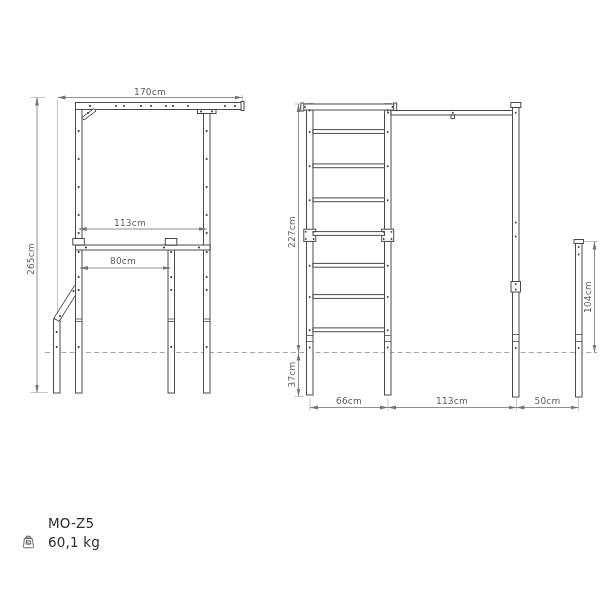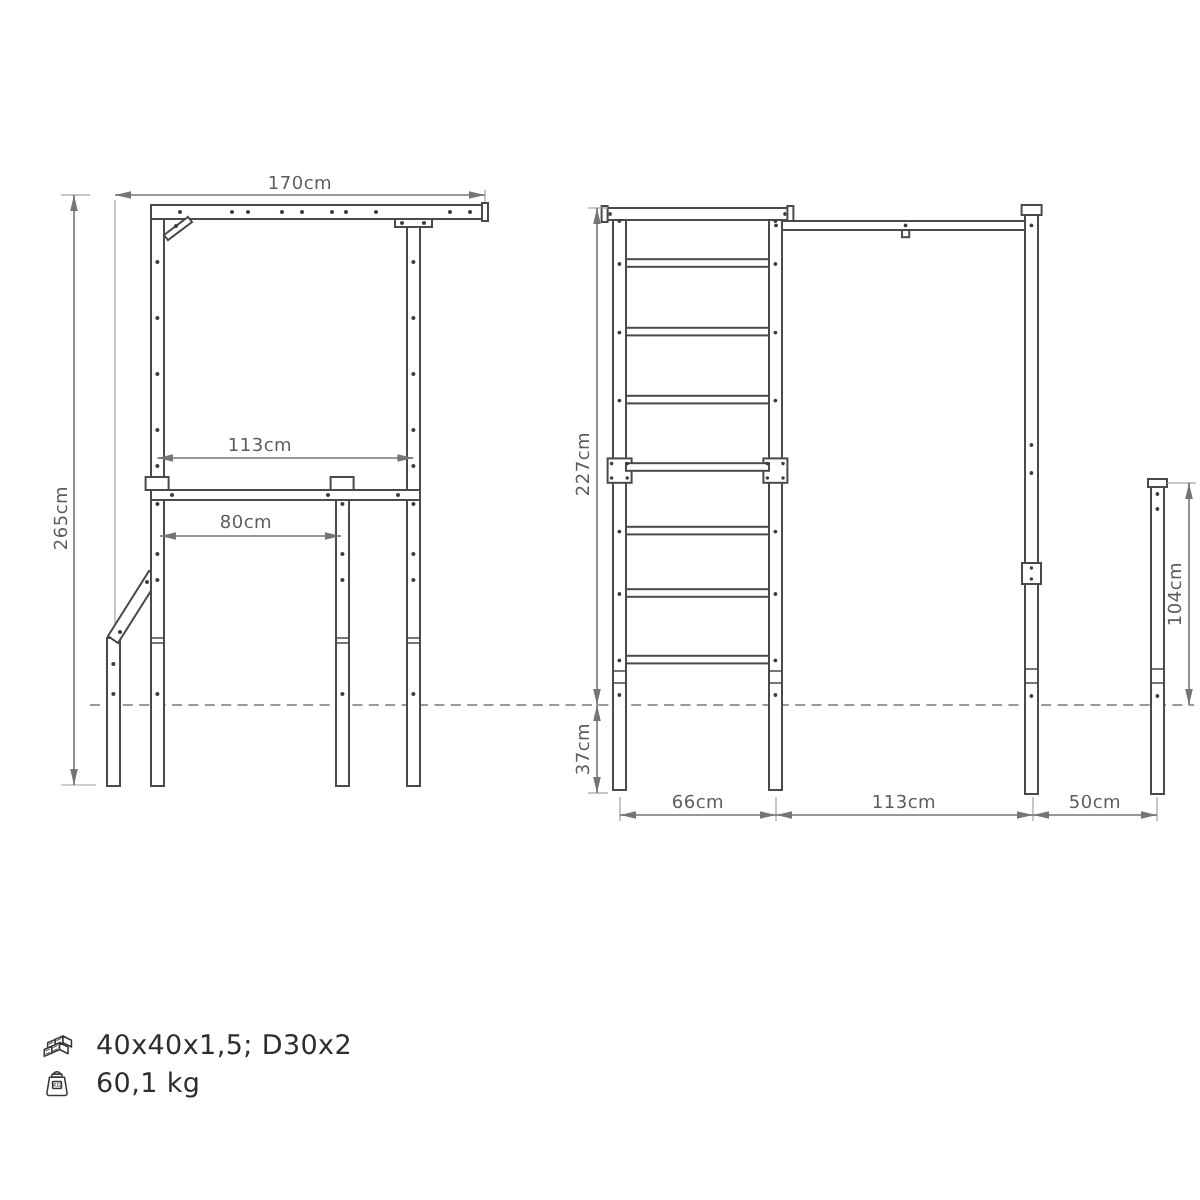--- a/index.html
+++ b/index.html
@@ -241,34 +241,22 @@
 
   <g>
     <line class="x" x1="583.5" y1="241.5" x2="598" y2="241.5"></line>
     <line class="d" x1="594.5" y1="241.5" x2="594.5" y2="352.5" marker-start="url(#arw)" marker-end="url(#arw)"></line>
     <text class="t" x="590.5" y="297" transform="rotate(-90 590.5 297)">104cm</text>
   </g>
 </svg>
 
 <div class="info">
   <div class="info-row">
-    <span class="info-icon">
-      <svg viewBox="0 0 20 22">
-        <g class="ic">
-          <path d="M4.5,8.5 L9,6.5 L9,10.5 L4.5,12.5 Z"></path>
-          <path d="M9,6.5 L13.5,4.5 L13.5,8.5 L9,10.5 Z"></path>
-          <path d="M13.5,4.5 L18.5,7 L18.5,11 L13.5,8.5 Z"></path>
-          <path d="M2.5,12.5 L7,10.5 L7,14.5 L2.5,16.5 Z"></path>
-          <path d="M7,10.5 L11.5,8.5 L11.5,12.5 L7,14.5 Z"></path>
-          <path d="M11.5,8.5 L16.5,11 L16.5,15 L11.5,12.5 Z"></path>
-        </g>
-        <path class="icthin" d="M5.2,9.3 l2.6,-1.2 M5.2,11.3 l2.6,-1.2 M9.7,7.3 l2.6,-1.2 M9.7,9.3 l2.6,-1.2 M3.2,13.3 l2.6,-1.2 M3.2,15.3 l2.6,-1.2 M7.7,11.3 l2.6,-1.2 M7.7,13.3 l2.6,-1.2"></path>
-      </svg>
-    </span>
-    <span class="info-text">40x40x1,5; D30x2</span>
+    <span class="info-icon"></span>
+    <span class="info-text">MO-Z5</span>
   </div>
   <div class="info-row">
     <span class="info-icon">
       <svg viewBox="0 0 20 22">
         <g class="ic">
           <path d="M7.8,4.6 a2.4,2.4 0 0 1 4.4,0"></path>
           <rect x="7" y="4.6" width="6" height="1.8" rx="0.5"></rect>
           <path d="M5.6,6.4 h8.8 l1.5,9.2 a1.3,1.3 0 0 1 -1.3,1.6 H5.4 a1.3,1.3 0 0 1 -1.3,-1.6 z"></path>
           <rect x="7.4" y="9" width="5.2" height="4" rx="0.4"></rect>
         </g>

